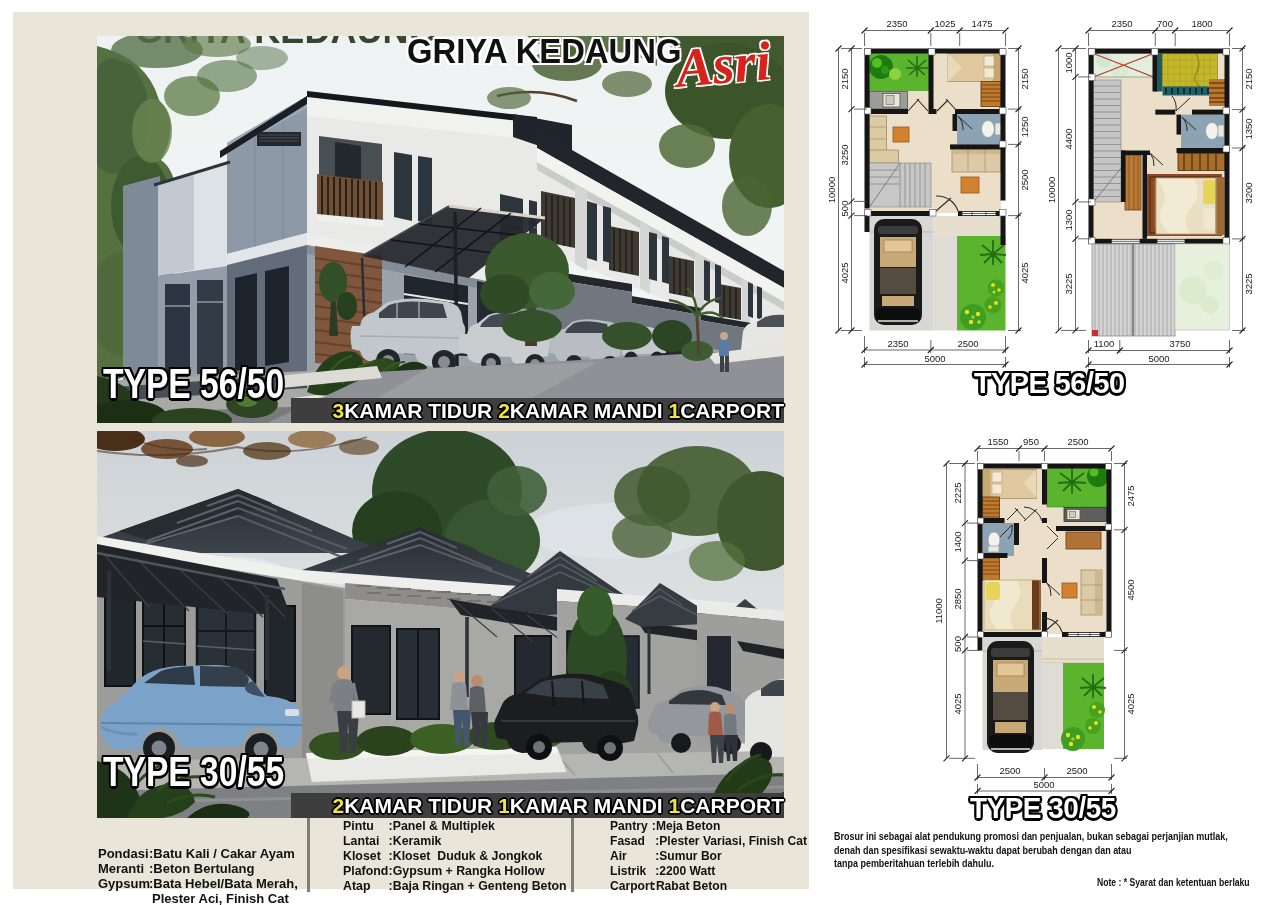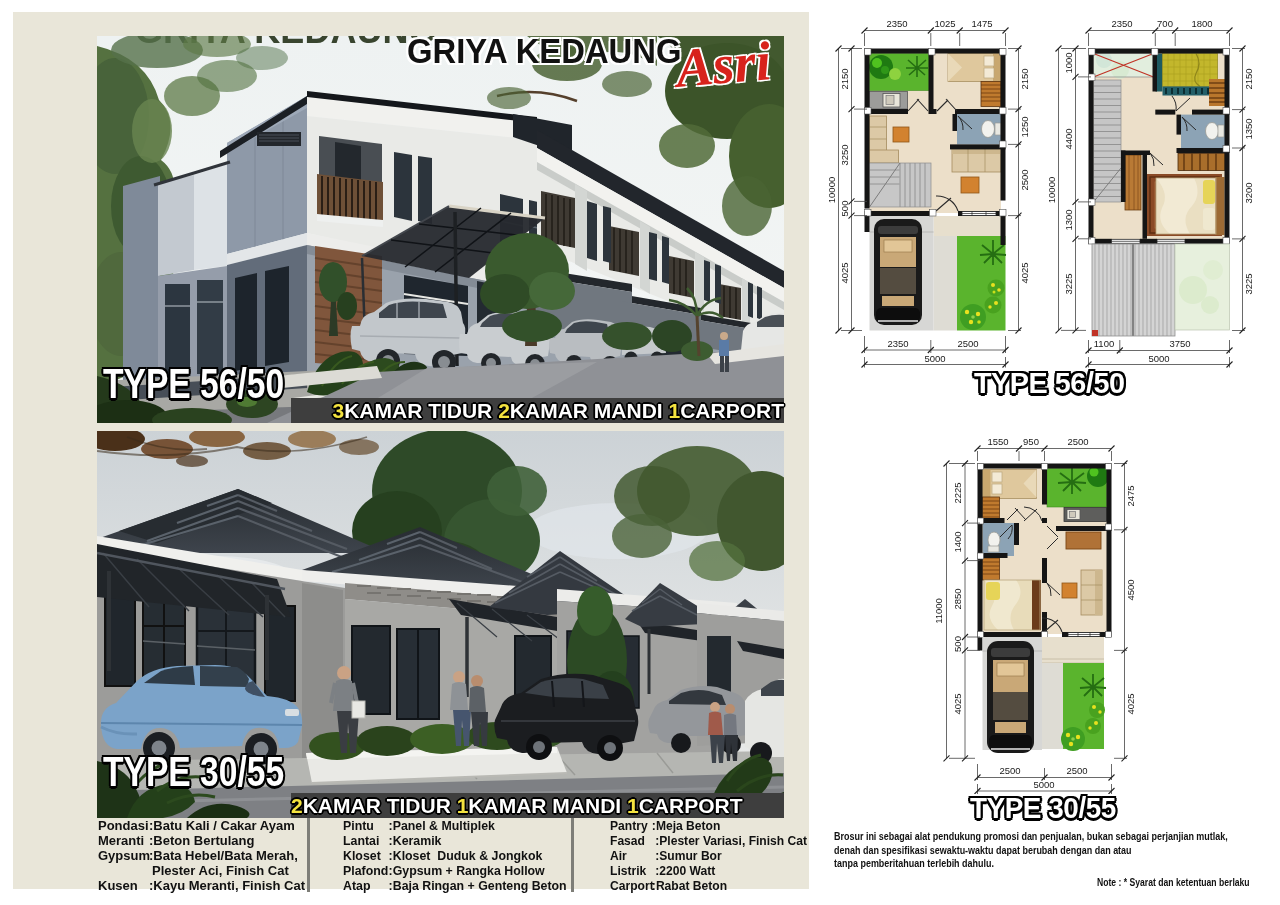--- a/index.html
+++ b/index.html
@@ -550,31 +550,31 @@
 <path d="M660 387 q14 -24 27 -26 l0 26 z" fill="#1a2e13"></path>
 </g>
 <g stroke="#2a461c" stroke-width="3" fill="none">
 <path d="M640 360 q22 -18 46 -16 M650 374 q20 -12 37 -8 M630 350 q14 -22 34 -26"></path>
 </g>
 </svg>
 </div>
 
 <div class="abs outline-big" style="left:103px;top:748px;font-size:42px;transform:scaleX(0.8);transform-origin:left top;white-space:nowrap;">TYPE 30/55</div>
 
-<div class="abs outline-sm" style="left:291px;top:793px;width:493px;height:25px;background:#3e3e3e;color:#fff;font-weight:bold;font-size:21px;white-space:nowrap;text-align:left;line-height:25px;">
+<div class="abs outline-sm" style="left:291px;top:793px;width:493px;height:25px;background:#3e3e3e;color:#fff;font-weight:bold;font-size:21px;white-space:nowrap;text-align:right;line-height:25px;">
 <span style="color:#f4e33f">2</span>KAMAR TIDUR <span style="color:#f4e33f">1</span>KAMAR MANDI <span style="color:#f4e33f">1</span>CARPORT</div>
 
 <div class="abs" style="left:0;top:818px;width:810px;height:71px;font-weight:bold;font-size:13px;color:#111;" id="spec">
 
 <div class="abs" style="left:307px;top:0;width:2.5px;height:74px;background:#7e7e78;"></div>
 
 <div class="abs" style="left:571px;top:0;width:2.5px;height:74px;background:#7e7e78;"></div>
 
 <div class="abs" style="left:98px;top:0;line-height:15px;white-space:nowrap;">
-<div><span style="display:inline-block;width:51px;">Pondasi</span>:Batu Kali / Cakar Ayam</div>
+<div><span style="display:inline-block;width:51px;margin-top:28px;">Pondasi</span>:Batu Kali / Cakar Ayam</div>
 <div><span style="display:inline-block;width:51px;">Meranti</span>:Beton Bertulang</div>
 <div><span style="display:inline-block;width:51px;">Gypsum</span>:Bata Hebel/Bata Merah,</div>
 <div><span style="display:inline-block;width:54px;"></span>Plester Aci, Finish Cat</div>
 <div><span style="display:inline-block;width:51px;">Kusen</span>:Kayu Meranti, Finish Cat</div>
 </div>
 
 <div class="abs" style="left:343px;top:0;line-height:15px;white-space:nowrap;transform:scaleX(0.95);transform-origin:left top;">
 <div><span style="display:inline-block;width:48px;">Pintu</span>:Panel &amp; Multiplek</div>
 <div><span style="display:inline-block;width:48px;">Lantai</span>:Keramik</div>
 <div><span style="display:inline-block;width:48px;">Kloset</span>:Kloset&nbsp; Duduk &amp; Jongkok</div>

